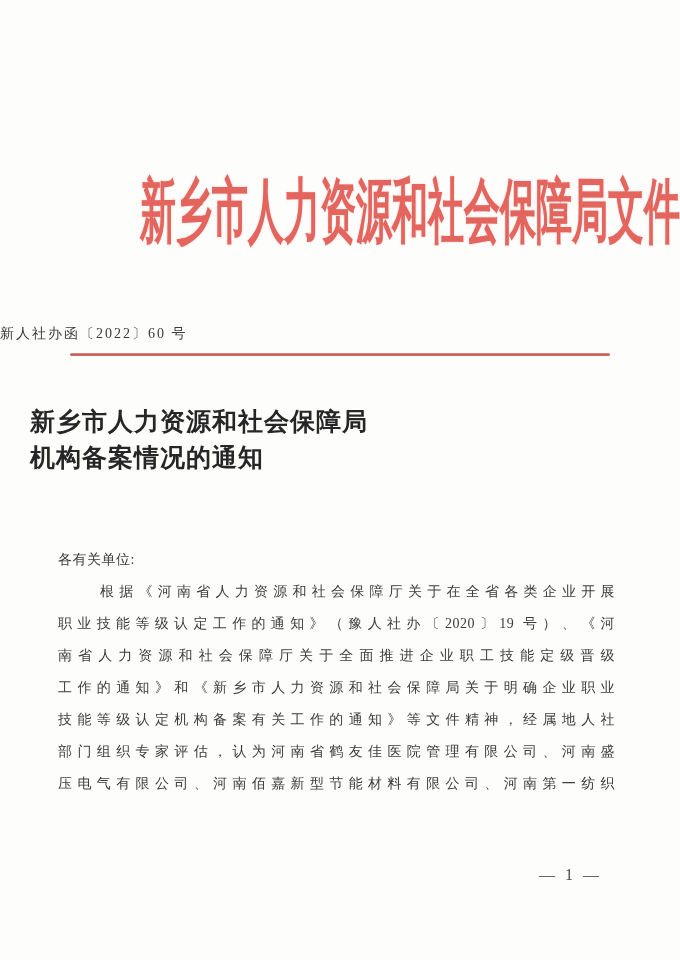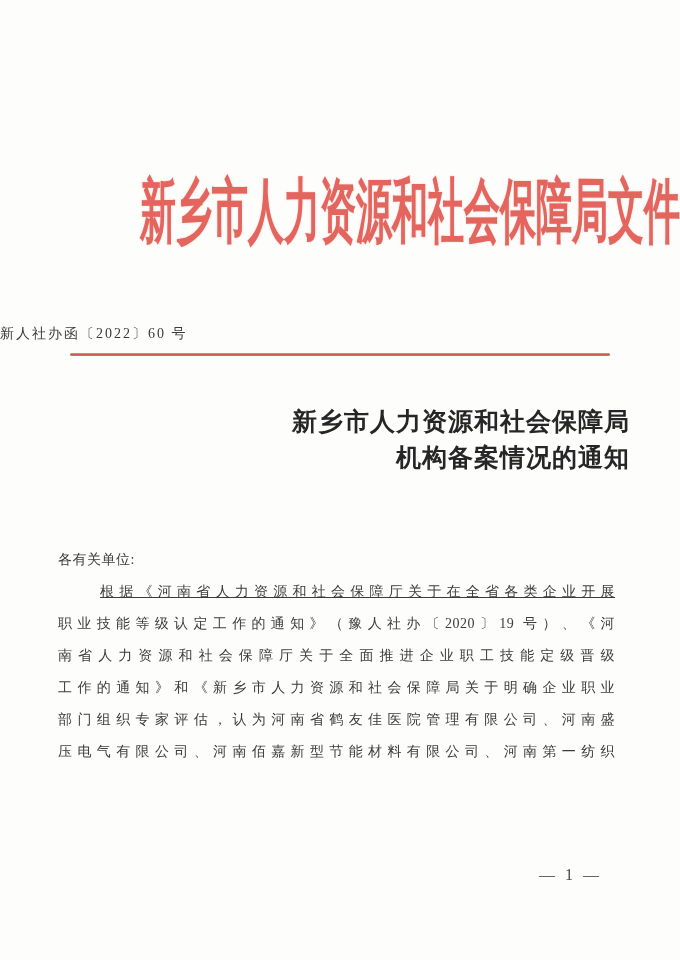--- a/index.html
+++ b/index.html
@@ -46,21 +46,21 @@
   .red-rule {
     position: absolute;
     top: 353px; left: 70px; width: 540px; height: 3px;
     background: linear-gradient(to bottom, #e09490 0%, #c6524e 60%, #d47f7a 100%);
     border-radius: 2px;
   }
   
   .title-block {
     position: absolute;
     top: 404px; left: 30px; right: 50px;
-    text-align: right;
+    text-align: left;
     font-weight: bold;
     font-size: 25px;
     line-height: 36px;
     color: #262626;
     letter-spacing: 1px;
   }
   
   .body-block {
     position: absolute;
     top: 544px; left: 58px; width: 557px;
@@ -73,21 +73,20 @@
     text-align: left;
   }
   .body-line {
     text-align: justify;
     text-align-last: justify;
     text-justify: inter-character;
     white-space: nowrap;
   }
   .body-line.indent {
     text-indent: 42px;
-    text-decoration: underline;
   }
   
   .page-number {
     position: absolute;
     top: 866px; right: 78px;
     font-size: 16px;
     letter-spacing: 3px;
     color: #4a4a4a;
   }
 </style>
@@ -108,19 +107,20 @@
     <div>新乡市人力资源和社会保障局</div>
     <div>机构备案情况的通知</div>
   </div>
 
   <div class="body-block">
     <div class="salutation">各有关单位:</div>
     <div class="body-line indent">根据《河南省人力资源和社会保障厅关于在全省各类企业开展</div>
     <div class="body-line">职业技能等级认定工作的通知》（豫人社办〔2020〕19 号）、《河</div>
     <div class="body-line">南省人力资源和社会保障厅关于全面推进企业职工技能定级晋级</div>
     <div class="body-line">工作的通知》和《新乡市人力资源和社会保障局关于明确企业职业</div>
+    <div class="body-line">技能等级认定机构备案有关工作的通知》等文件精神，经属地人社</div>
     <div class="body-line">部门组织专家评估，认为河南省鹤友佳医院管理有限公司、河南盛</div>
     <div class="body-line">压电气有限公司、河南佰嘉新型节能材料有限公司、河南第一纺织</div>
   </div>
 
   <div class="page-number">— 1 —</div>
 
 </div>
 
 </body></html>

